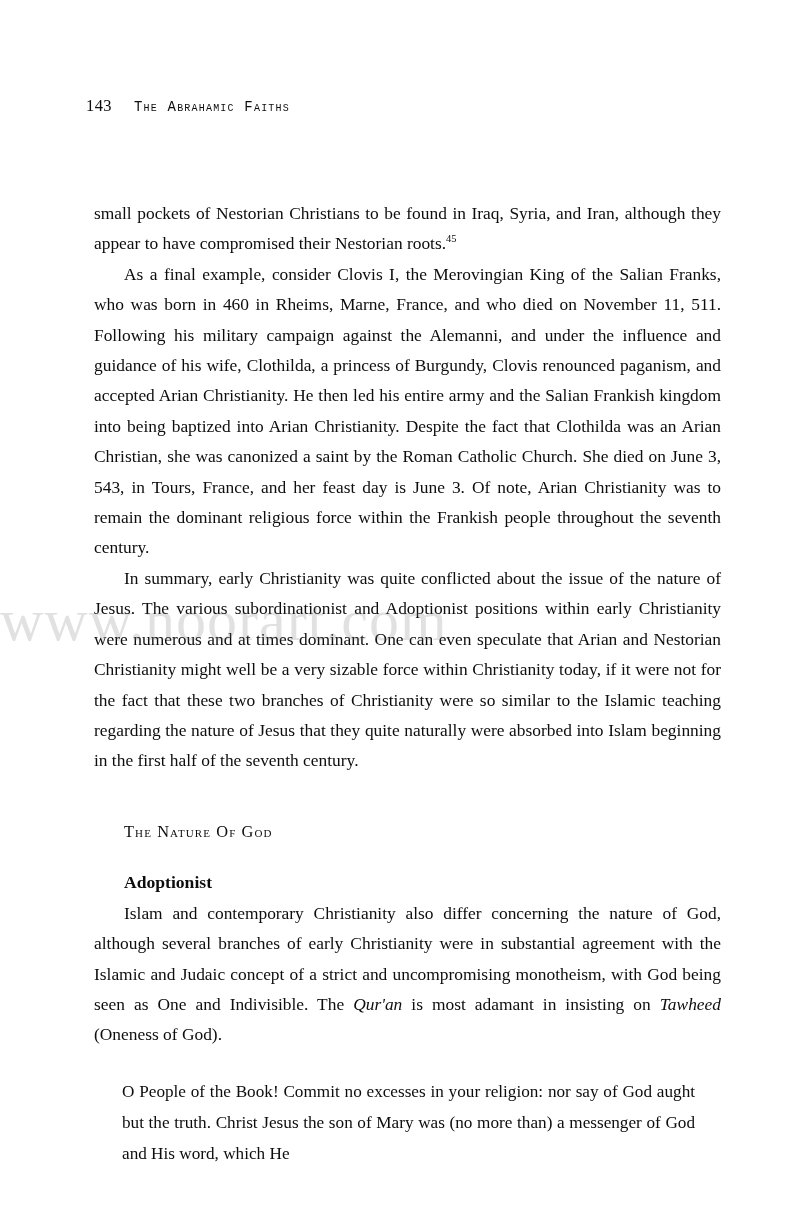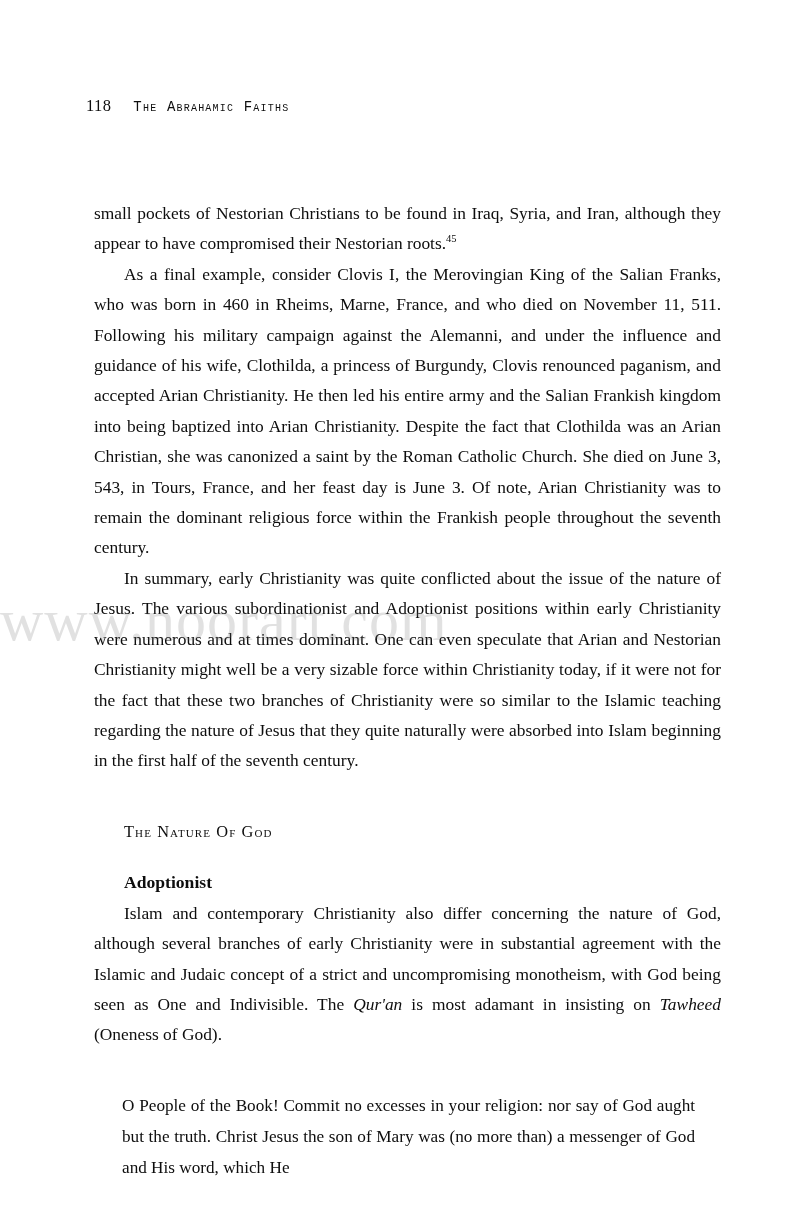--- a/index.html
+++ b/index.html
@@ -86,21 +86,21 @@
     font-weight: normal;
     letter-spacing: 1.1px;
     line-height: 28px;
     text-indent: 30px;
     font-variant: small-caps;
     text-transform: capitalize;
   }
 
   
   .blockquote {
-    margin: 40px 0 0 0;
+    margin: 26px 0 0 0;
     padding: 0 26px 0 28px;
     font-size: 17.2px;
     line-height: 31px;
     text-align: justify;
   }
   .blockquote p {
     margin: 0;
     text-indent: 0;
   }
 
@@ -121,21 +121,21 @@
     user-select: none;
     white-space: nowrap;
   }
 </style>
 </head>
 <body>
 
 <div class="page">
 
   <div class="running-head">
-    <span class="folio">118</span>
+    <span class="folio">143</span>
     <span class="head-title">The Abrahamic Faiths</span>
   </div>
 
   <div class="textblock">
 
     <p class="body cont"><span>small pockets of Nestorian Christians to be found in Iraq, Syria, and Iran, although they appear to have compromised their Nestorian roots.</span><span class="sup">45</span></p>
 
     <p class="body indent">As a final example, consider Clovis I, the Merovingian King of the Salian Franks, who was born in 460 in Rheims, Marne, France, and who died on November 11, 511.  Following his military campaign against the Alemanni, and under the influence and guidance of his wife, Clothilda, a princess of Burgundy, Clovis renounced paganism, and accepted Arian Christianity.  He then led his entire army and the Salian Frankish kingdom into being baptized into Arian Christianity. Despite the fact that Clothilda was an Arian Christian, she was canonized a saint by the Roman Catholic Church.  She died on June 3, 543, in Tours, France, and her feast day is June 3. Of note, Arian Christianity was to remain the dominant religious force within the Frankish people throughout the seventh century.</p>
 
 

